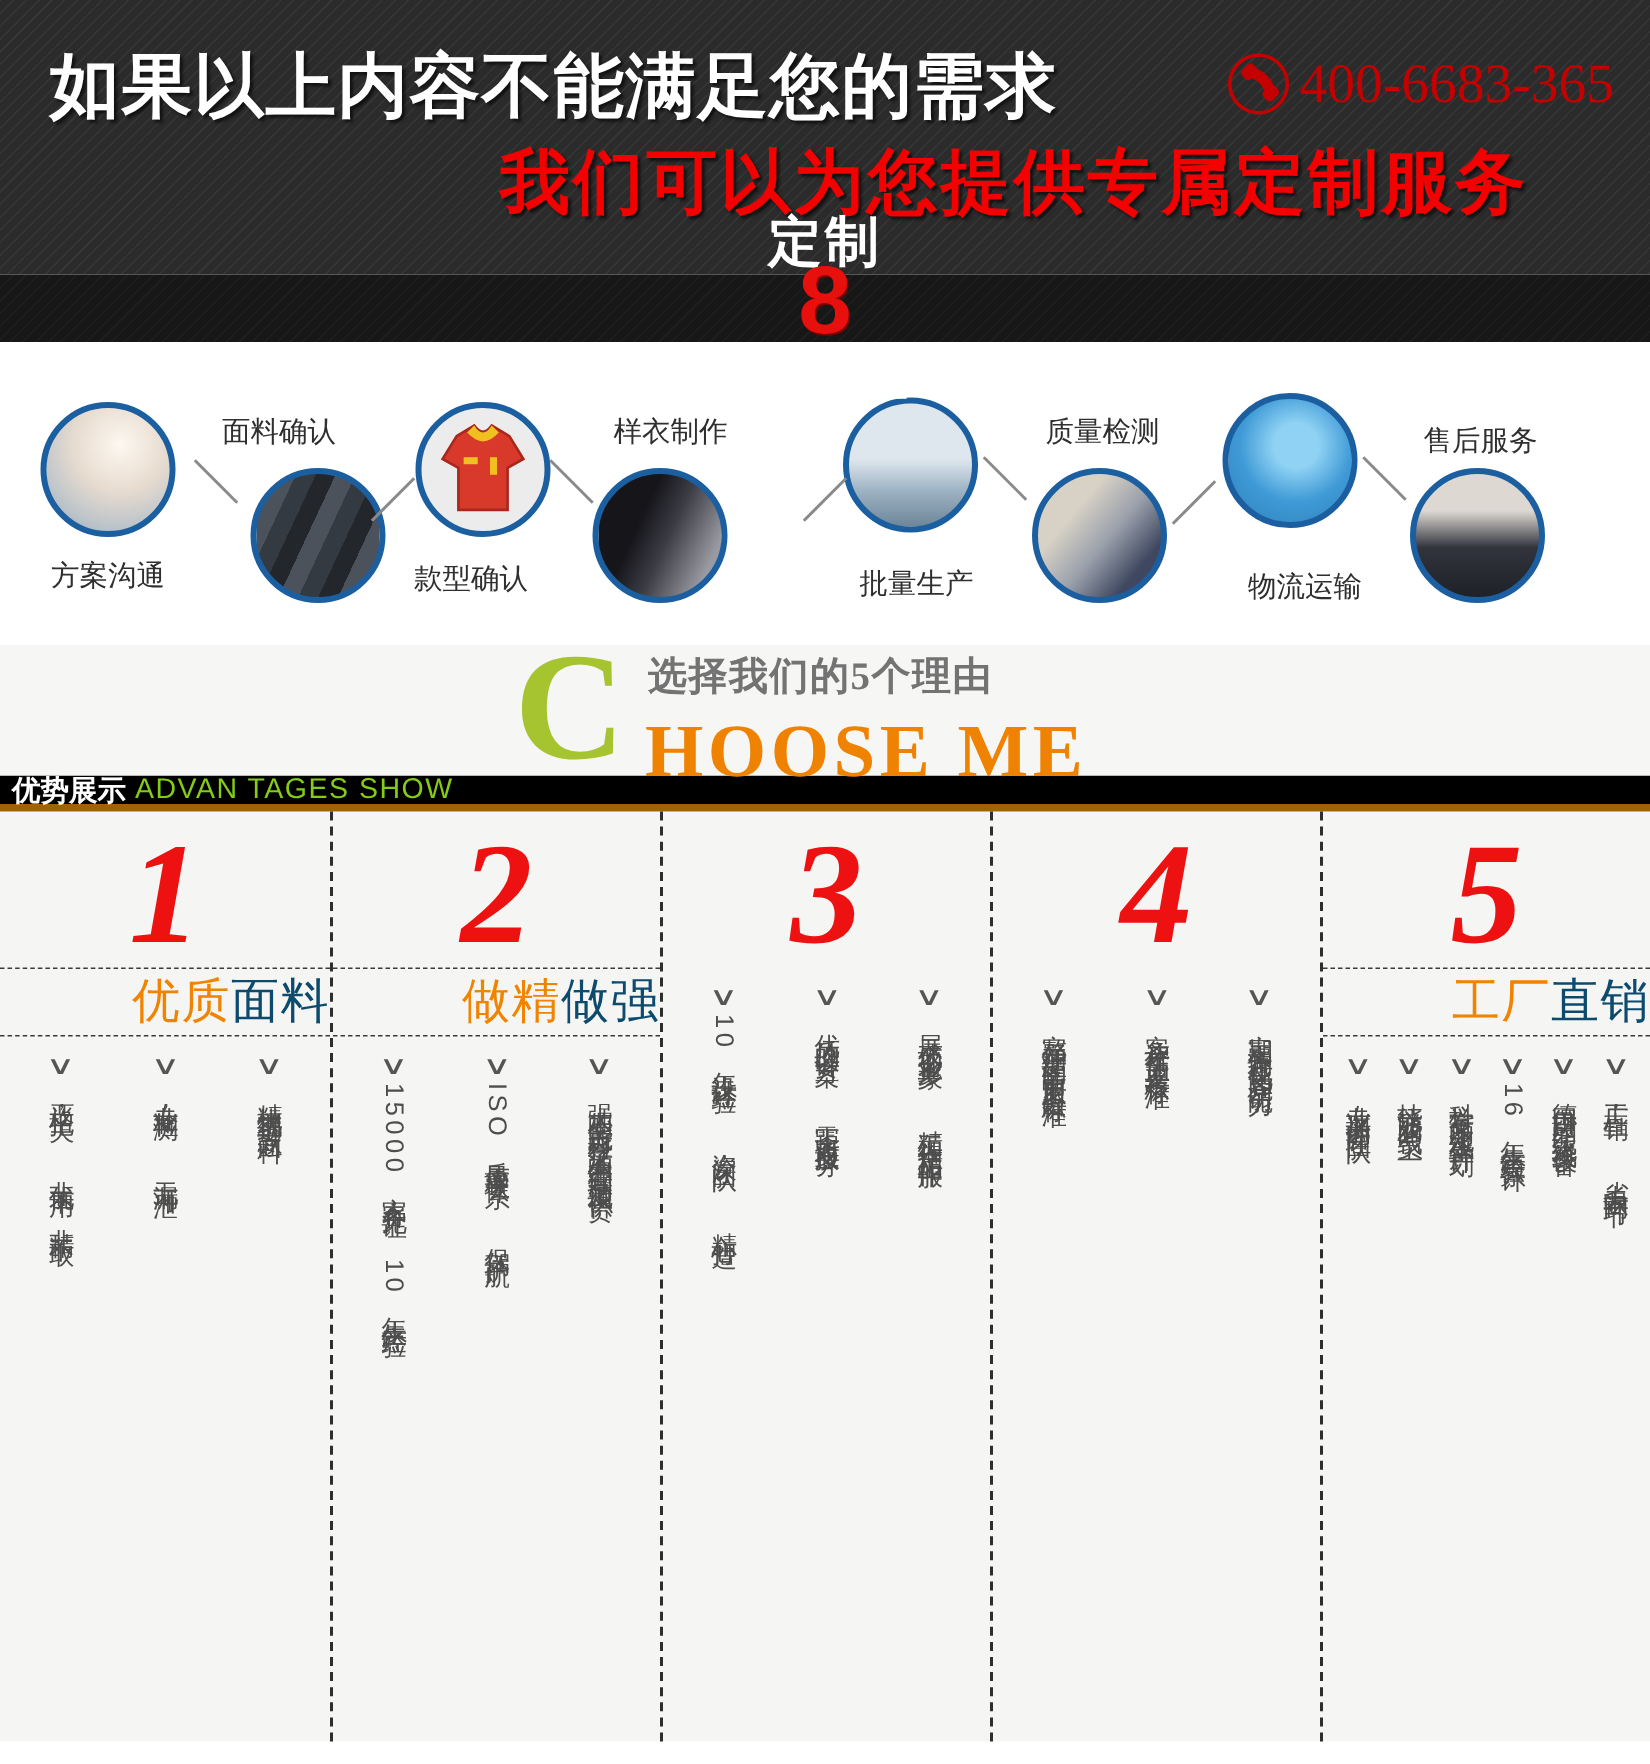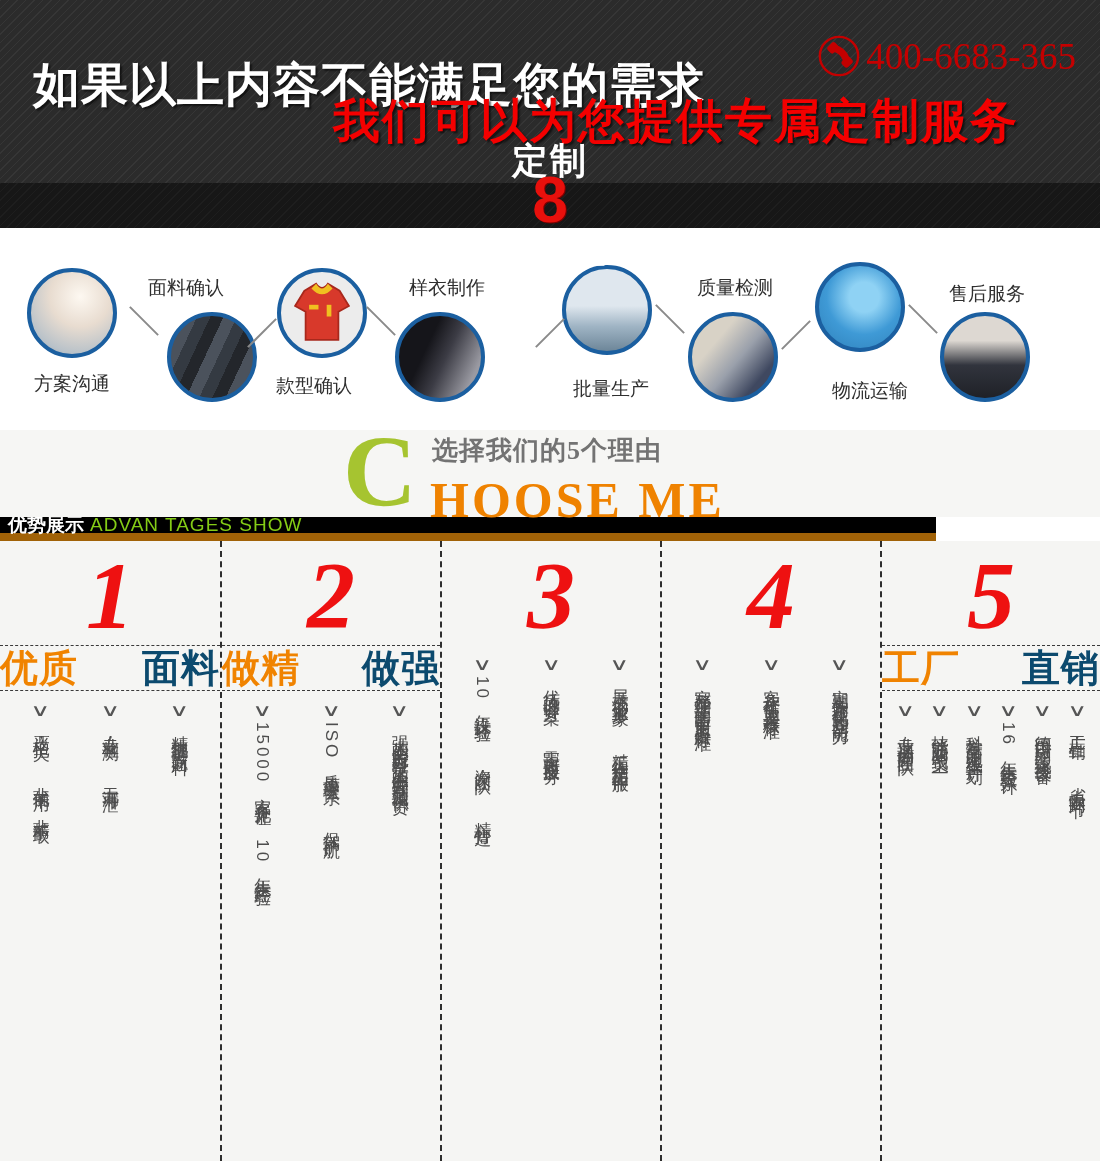--- a/index.html
+++ b/index.html
@@ -5,21 +5,21 @@
   * { margin:0; padding:0; box-sizing:border-box; }
   body { width:1100px; font-family:"Liberation Sans", sans-serif; background:#fff; }
   .page { position:relative; width:1100px; height:1176px; overflow:hidden; background:#fff; }
 
   
   .hero { position:relative; width:1100px; height:183px;
     background:#2b2b2b;
     background-image:repeating-linear-gradient(135deg, rgba(255,255,255,0.05) 0 1px, transparent 1px 6px);
   }
   .hero-line1 { position:absolute; left:33px; top:26px; font-size:47px; font-weight:900;
-    color:#ffffff; letter-spacing:1px; white-space:nowrap; text-shadow:2px 2px 2px rgba(0,0,0,0.6);margin-top:28px; }
+    color:#ffffff; letter-spacing:1px; white-space:nowrap; text-shadow:2px 2px 2px rgba(0,0,0,0.6); }
   .hero-line2 { position:absolute; left:333px; top:90px; font-size:47px; font-weight:900;
     color:#f40000; letter-spacing:2px; white-space:nowrap; text-shadow:2px 2px 2px rgba(0,0,0,0.6); }
   .phone { position:absolute; right:24px; top:33px; display:flex; align-items:center; }
   .phone svg { width:46px; height:46px; margin-right:4px; }
   .phone-num { font-family:"Liberation Serif", serif; font-weight:normal; font-size:37px;
     color:#c40000; letter-spacing:0; white-space:nowrap; }
 
   
   .banner { width:1100px; height:45px; background:#171717; display:flex; align-items:center;
     justify-content:center; overflow:visible; position:relative; z-index:2;
@@ -64,34 +64,34 @@
   
   .choose { position:relative; width:1100px; height:87px; background:#f6f6f4; }
   .choose-c { position:absolute; left:343px; top:-6px; font-family:"Liberation Serif", serif;
     font-weight:bold; font-size:102px; line-height:96px; color:#a6c430; }
   .choose-cn { position:absolute; left:432px; top:3px; font-family:"Liberation Serif", serif;
     font-weight:900; font-size:26px; color:#737373; letter-spacing:1px; white-space:nowrap; }
   .choose-en { position:absolute; left:430px; top:41px; font-family:"Liberation Serif", serif;
     font-weight:bold; font-size:50px; color:#ef8200; letter-spacing:3px; white-space:nowrap; }
 
   
-  .adv-bar { width:936px; height:24px; background:#000; border-bottom:8px solid #a16207;
+  .adv-bar { width:1100px; height:24px; background:#000; border-bottom:5px solid #a16207;
     display:flex; align-items:center; padding-left:8px; }
   .adv-cn { color:#fff; font-size:19px; font-weight:bold; margin-right:6px; white-space:nowrap; }
   .adv-en { color:#84cc16; font-size:19px; letter-spacing:1px; white-space:nowrap; }
 
   
   .reasons { width:1100px; height:620px; background:#f5f5f3; display:flex; }
   .reason-col { width:220px; height:100%; display:flex; flex-direction:column; }
   .reason-col + .reason-col { border-left:2px dashed #2e2e2e; }
   .reason-num { height:104px; display:flex; align-items:center; justify-content:center;
     font-family:"Liberation Serif", serif; font-style:italic; font-weight:bold;
     font-size:96px; line-height:96px; color:#ee1111; padding-top:6px; }
   .reason-heading { height:46px; border-top:1px dashed #3a3a3a; border-bottom:1px dashed #3a3a3a;
-    display:flex; align-items:center; justify-content:space-between; font-size:38px; font-weight:bold;
+    display:flex; align-items:center; justify-content:flex-end; font-size:32px; font-weight:normal;
     letter-spacing:1px; white-space:nowrap; }
   .reason-heading .hl { color:#f08300; }
   .reason-heading .rest { color:#0c4a6e; }
   .features { flex:1; display:flex; flex-direction:row-reverse; justify-content:space-around;
     padding:12px 6px 0 6px; }
   .v-item { display:flex; flex-direction:column; align-items:center; }
   .v-check { font-size:17px; color:#555; transform:scaleX(1.6); line-height:16px; margin-bottom:3px; }
   .v-text { writing-mode:vertical-rl; text-orientation:mixed; font-size:17px; color:#4d4d4d;
     letter-spacing:3px; line-height:22px; max-height:445px; }
 

